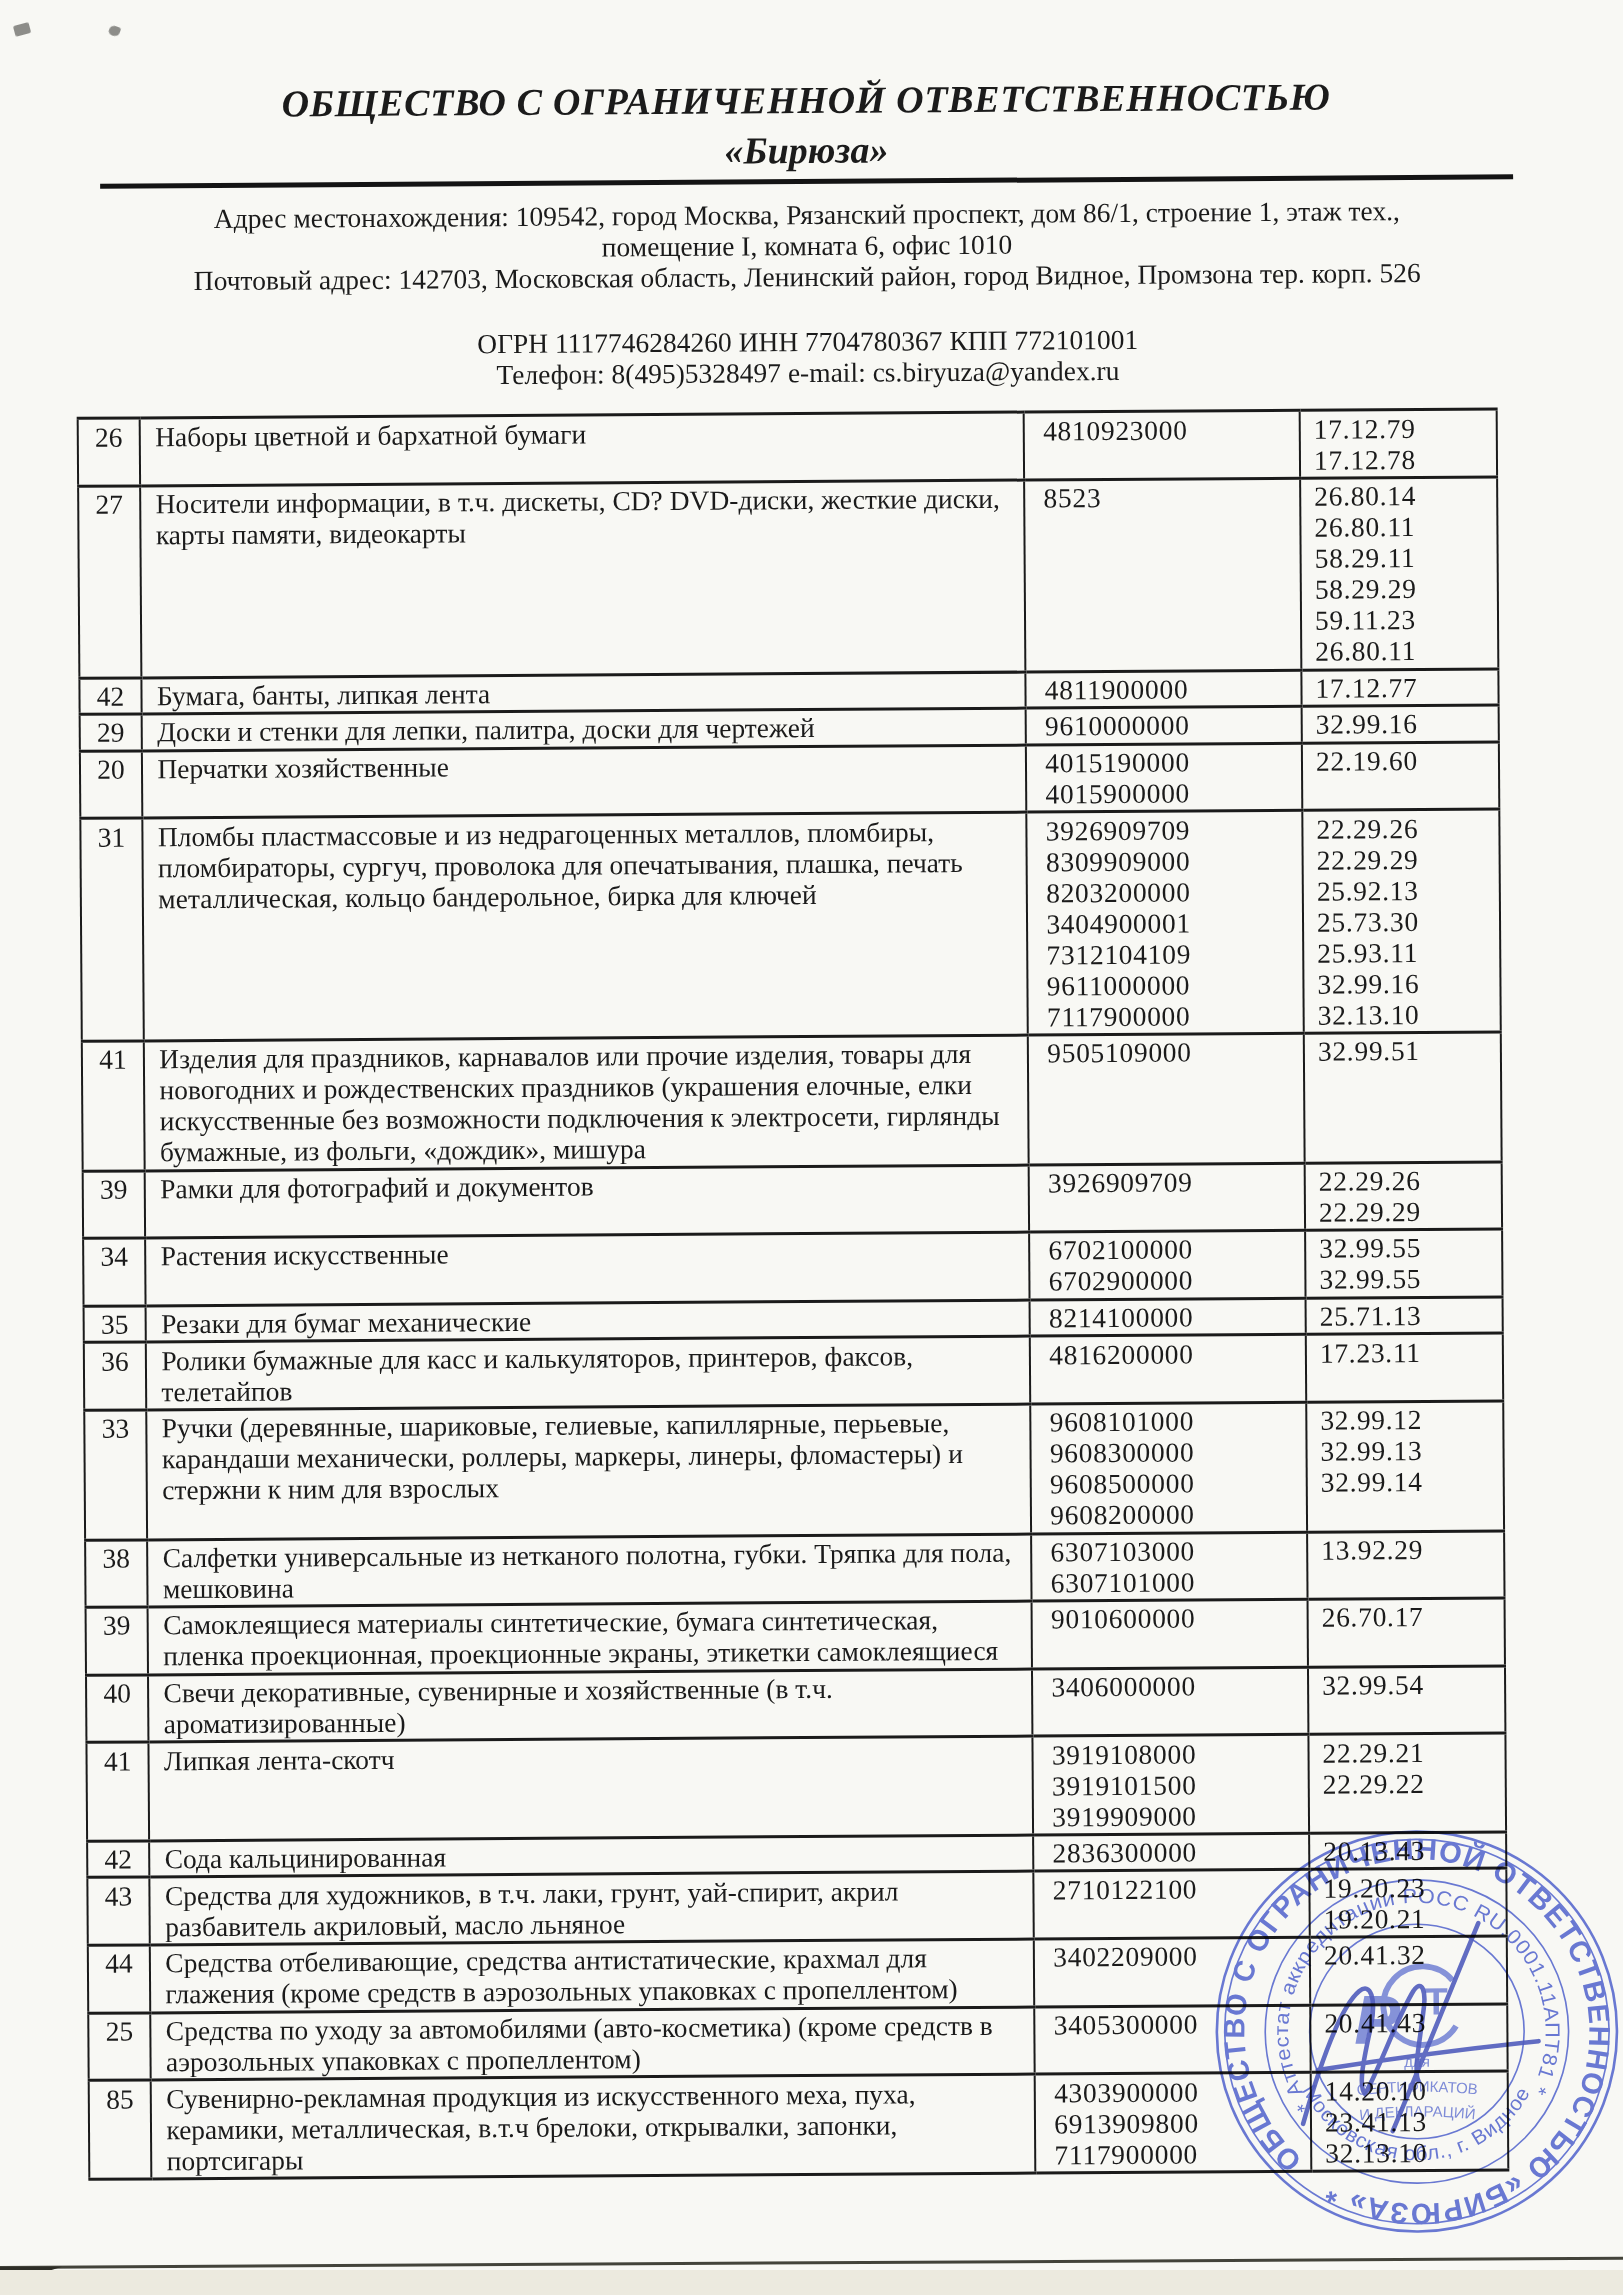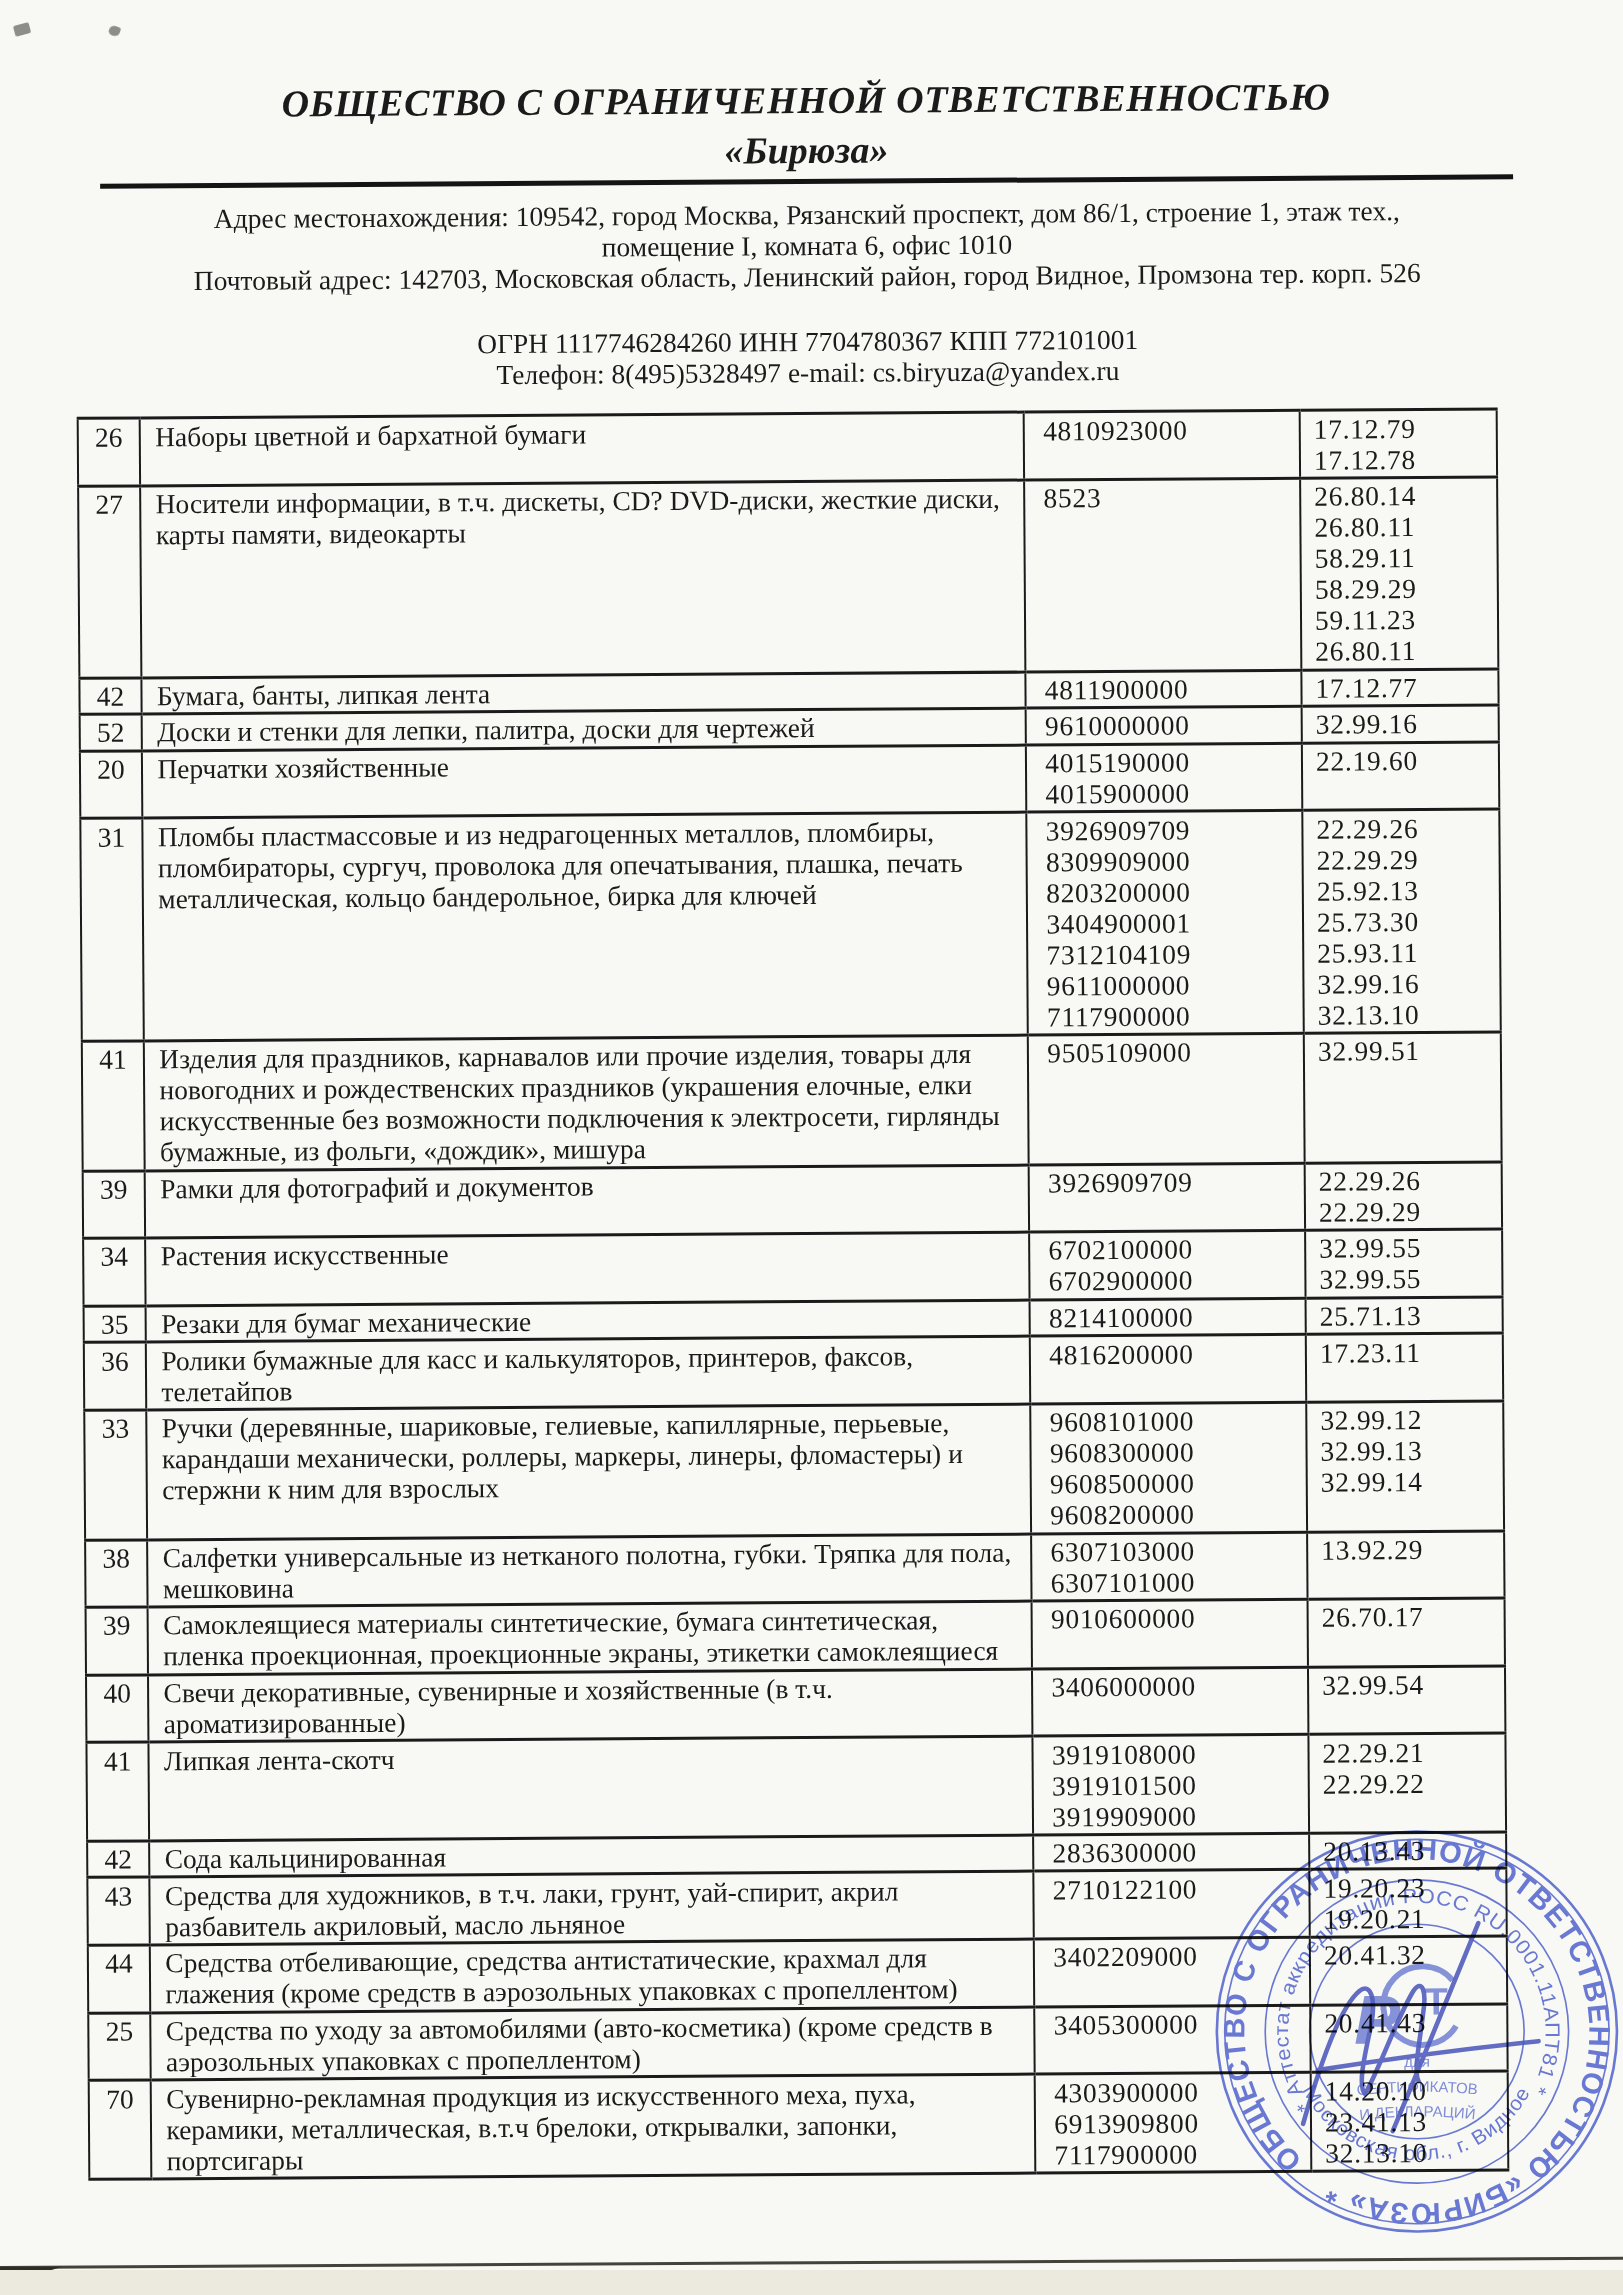--- a/index.html
+++ b/index.html
@@ -96,21 +96,21 @@
 59.11.23
 26.80.11</td>
   </tr>
           <tr>
     <td class="c-num">42</td>
     <td class="c-desc">Бумага, банты, липкая лента</td>
     <td class="c-code">4811900000</td>
     <td class="c-class">17.12.77</td>
   </tr>
           <tr>
-    <td class="c-num">52</td>
+    <td class="c-num">29</td>
     <td class="c-desc">Доски и стенки для лепки, палитра, доски для чертежей</td>
     <td class="c-code">9610000000</td>
     <td class="c-class">32.99.16</td>
   </tr>
           <tr>
     <td class="c-num">20</td>
     <td class="c-desc">Перчатки хозяйственные</td>
     <td class="c-code">4015190000
 4015900000</td>
     <td class="c-class">22.19.60</td>
@@ -224,21 +224,21 @@
     <td class="c-code">3402209000</td>
     <td class="c-class">20.41.32</td>
   </tr>
           <tr>
     <td class="c-num">25</td>
     <td class="c-desc">Средства по уходу за автомобилями (авто-косметика) (кроме средств в аэрозольных упаковках с пропеллентом)</td>
     <td class="c-code">3405300000</td>
     <td class="c-class">20.41.43</td>
   </tr>
           <tr>
-    <td class="c-num">70</td>
+    <td class="c-num">85</td>
     <td class="c-desc">Сувенирно-рекламная продукция из искусственного меха, пуха, керамики, металлическая, в.т.ч брелоки, открывалки, запонки, портсигары</td>
     <td class="c-code">4303900000
 6913909800
 7117900000</td>
     <td class="c-class">14.20.10
 23.41.13
 32.13.10</td>
   </tr>
         </tbody>
     </table>

